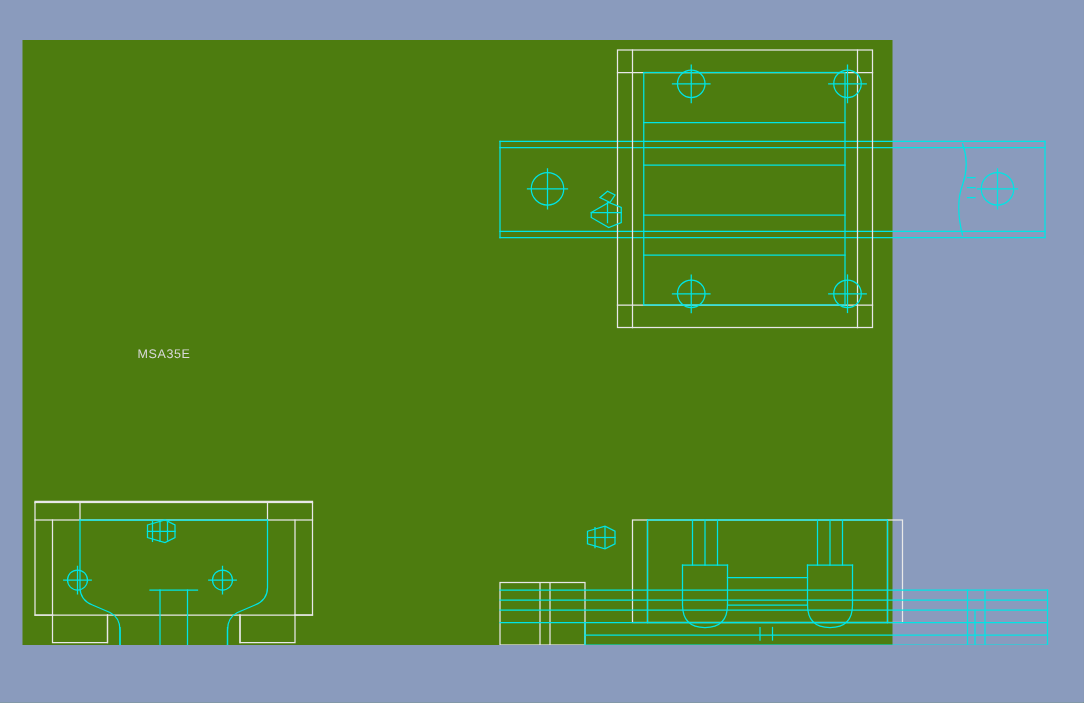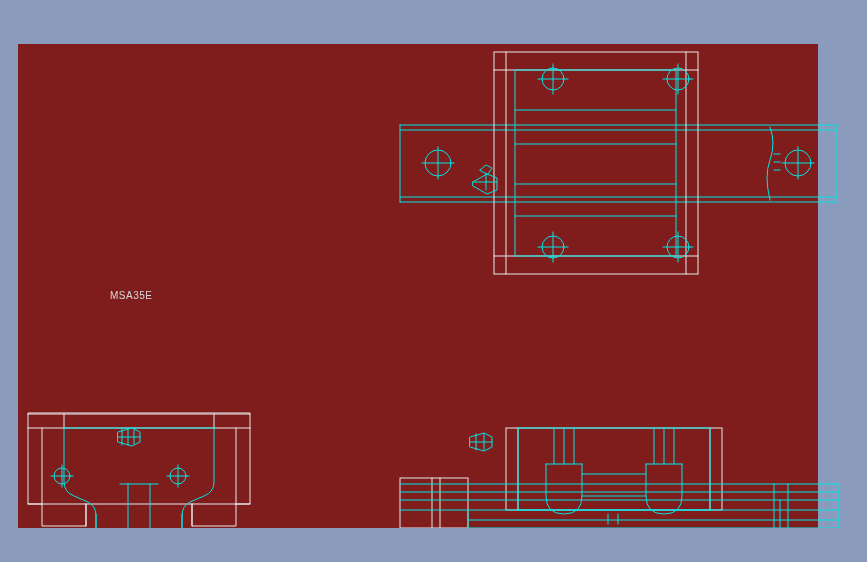--- a/index.html
+++ b/index.html
@@ -1,18 +1,18 @@
 <!DOCTYPE html>
 <html><head>
 <meta charset="utf-8">
 <style>
   html,body{margin:0;padding:0;background:#8a9bbd;}
   body{width:867px;height:562px;overflow:hidden;font-family:"Liberation Sans",sans-serif;}
   #root{position:relative;width:867px;height:562px;background:#8a9bbd;}
-  #canvas{position:absolute;left:18px;top:32px;width:800px;height:484px;background:#7f1d1d;margin-top:12px;}
+  #canvas{position:absolute;left:18px;top:32px;width:696px;height:484px;background:#4d7c0f;}
   svg{display:block;}
   .lbl{position:absolute;color:#d8d8d8;font-size:10px;font-family:"Liberation Sans",sans-serif;letter-spacing:0.5px;white-space:nowrap;}
 </style>
 </head>
 <body>
 
 <div id="root">
 
   <div id="canvas">
     <svg width="832" height="484" viewBox="0 0 832 484">

